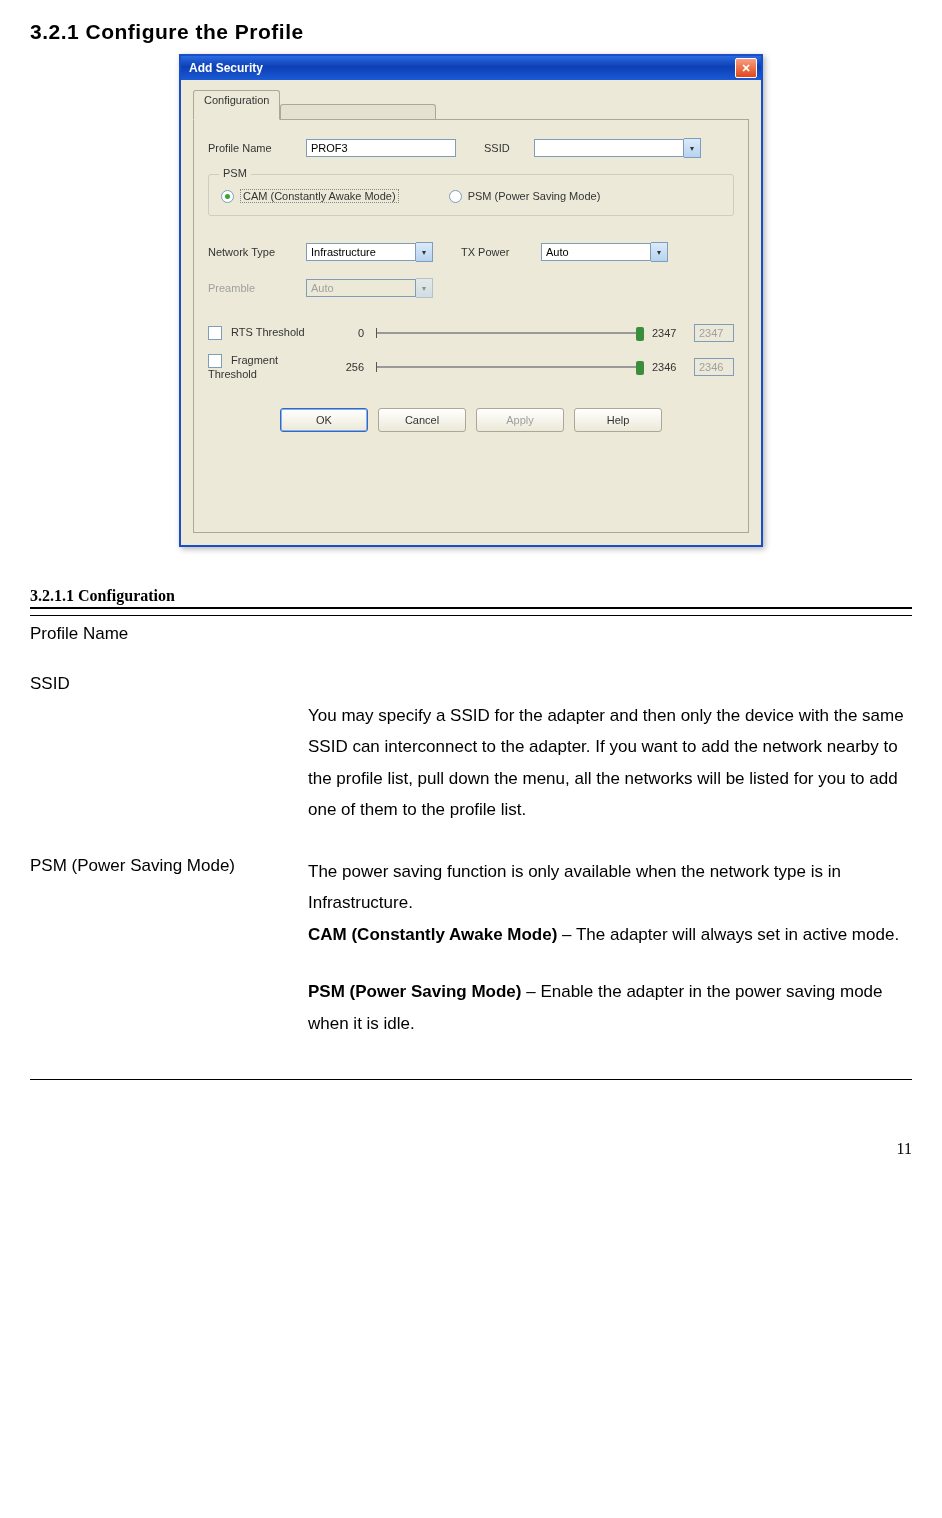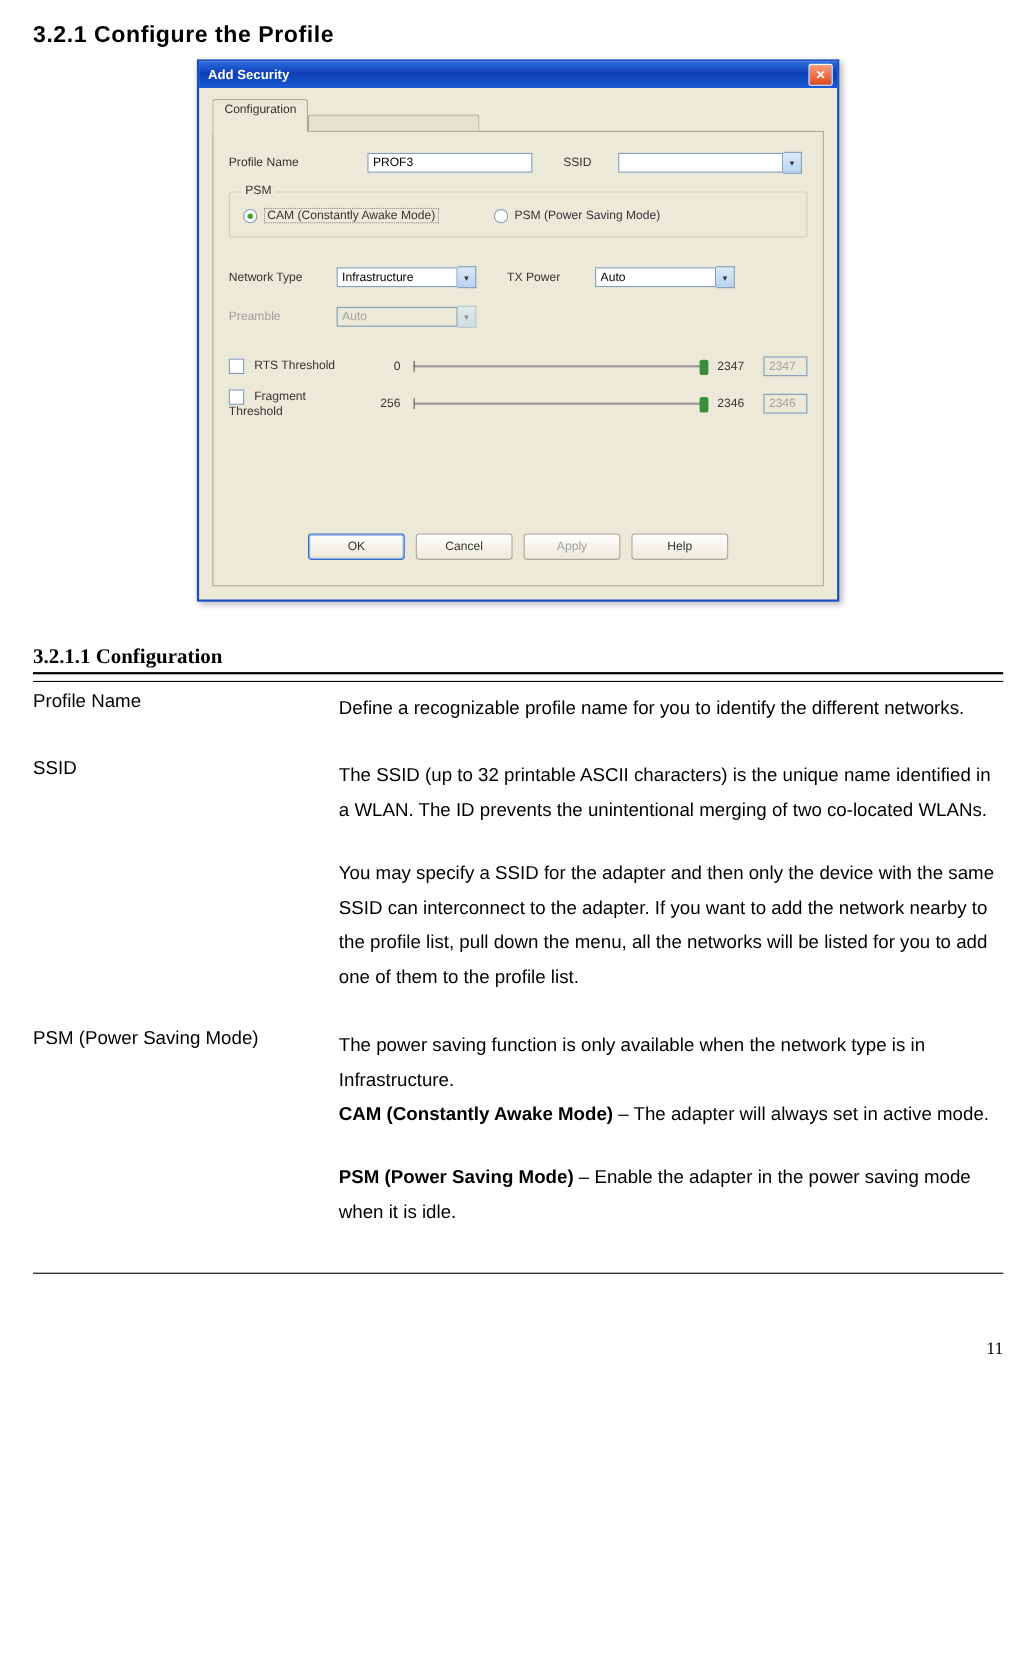--- a/index.html
+++ b/index.html
@@ -170,35 +170,35 @@
     margin: 0 4px;
   }
   .slider-tick {
     position:absolute;top:-4px;width:1px;height:10px;background:#555;
   }
   .slider-thumb {
     position:absolute;top:-5px;width:8px;height:14px;
     background:#3b8c3b;border-radius:2px;
   }
   .button-bar {
-    display:flex;justify-content:center;gap:10px;margin-top:105px;
+    display:flex;justify-content:center;gap:10px;margin-top:28px;
   }
   .btn {
     width:86px;height:22px;
     background:linear-gradient(to bottom,#fff,#ece9d8);
     border:1px solid #aca899;border-radius:3px;
     font-size:11px;cursor:pointer;
     display:flex;align-items:center;justify-content:center;
   }
   .btn.primary { border:1px solid #3169c6; box-shadow: 0 0 0 1px #89ade6 inset; }
   .btn.disabled { color:#a0a0a0; }
 
   .subsection-heading {
     font-family: "Times New Roman", serif;
-    font-size: 19px;
+    font-size: 16px;
     font-weight: bold;
     margin-top: 30px;
     margin-bottom: 2px;
   }
   hr.thick {
     border: none;
     border-top: 2px solid #000;
     margin: 2px 0 6px 0;
   }
   hr.thin {
@@ -249,21 +249,21 @@
     </div>
     <div class="dialog-body">
       <div class="tabs">
         <div class="tab active">Configuration</div>
         <div class="tab inactive">Authentication and Security</div>
       </div>
       <div class="tab-panel">
 
         <div class="row">
           <span class="lbl">Profile Name</span>
-          <input class="inp" style="width: 150px; margin-left: 28px;" value="PROF3">
+          <input class="inp" style="width: 150px;" value="PROF3">
           <span class="lbl" style="width:40px;margin-left:18px">SSID</span>
           <div class="combo">
             <input class="inp" style="width: 150px;" value="">
             <div class="combo-btn">▾</div>
           </div>
         </div>
 
         <div class="groupbox">
           <span class="groupbox-title">PSM</span>
           <div class="radio-row">
@@ -344,29 +344,27 @@
 </div>
 
 <div class="subsection-heading">3.2.1.1    Configuration</div>
 <hr class="thick">
 
 <div class="param-table">
   <hr class="thin">
 
   <div class="param-row">
     <div class="param-col1">Profile Name</div>
-    <div class="param-col2">Define a recognizable profile name for you to identify the different networks.</div>
   </div>
 
   <div class="para-gap"></div>
 
   <div class="param-row">
     <div class="param-col1">SSID</div>
     <div class="param-col2">
-      <div>The SSID (up to 32 printable ASCII characters) is the unique name identified in a WLAN. The ID prevents the unintentional merging of two co-located WLANs.</div>
       <div class="para-gap"></div>
       <div>You may specify a SSID for the adapter and then only the device with the same SSID can interconnect to the adapter. If you want to add the network nearby to the profile list, pull down the menu, all the networks will be listed for you to add one of them to the profile list.</div>
     </div>
   </div>
 
   <div class="para-gap"></div>
 
   <div class="param-row">
     <div class="param-col1">PSM (Power Saving Mode)</div>
     <div class="param-col2">

